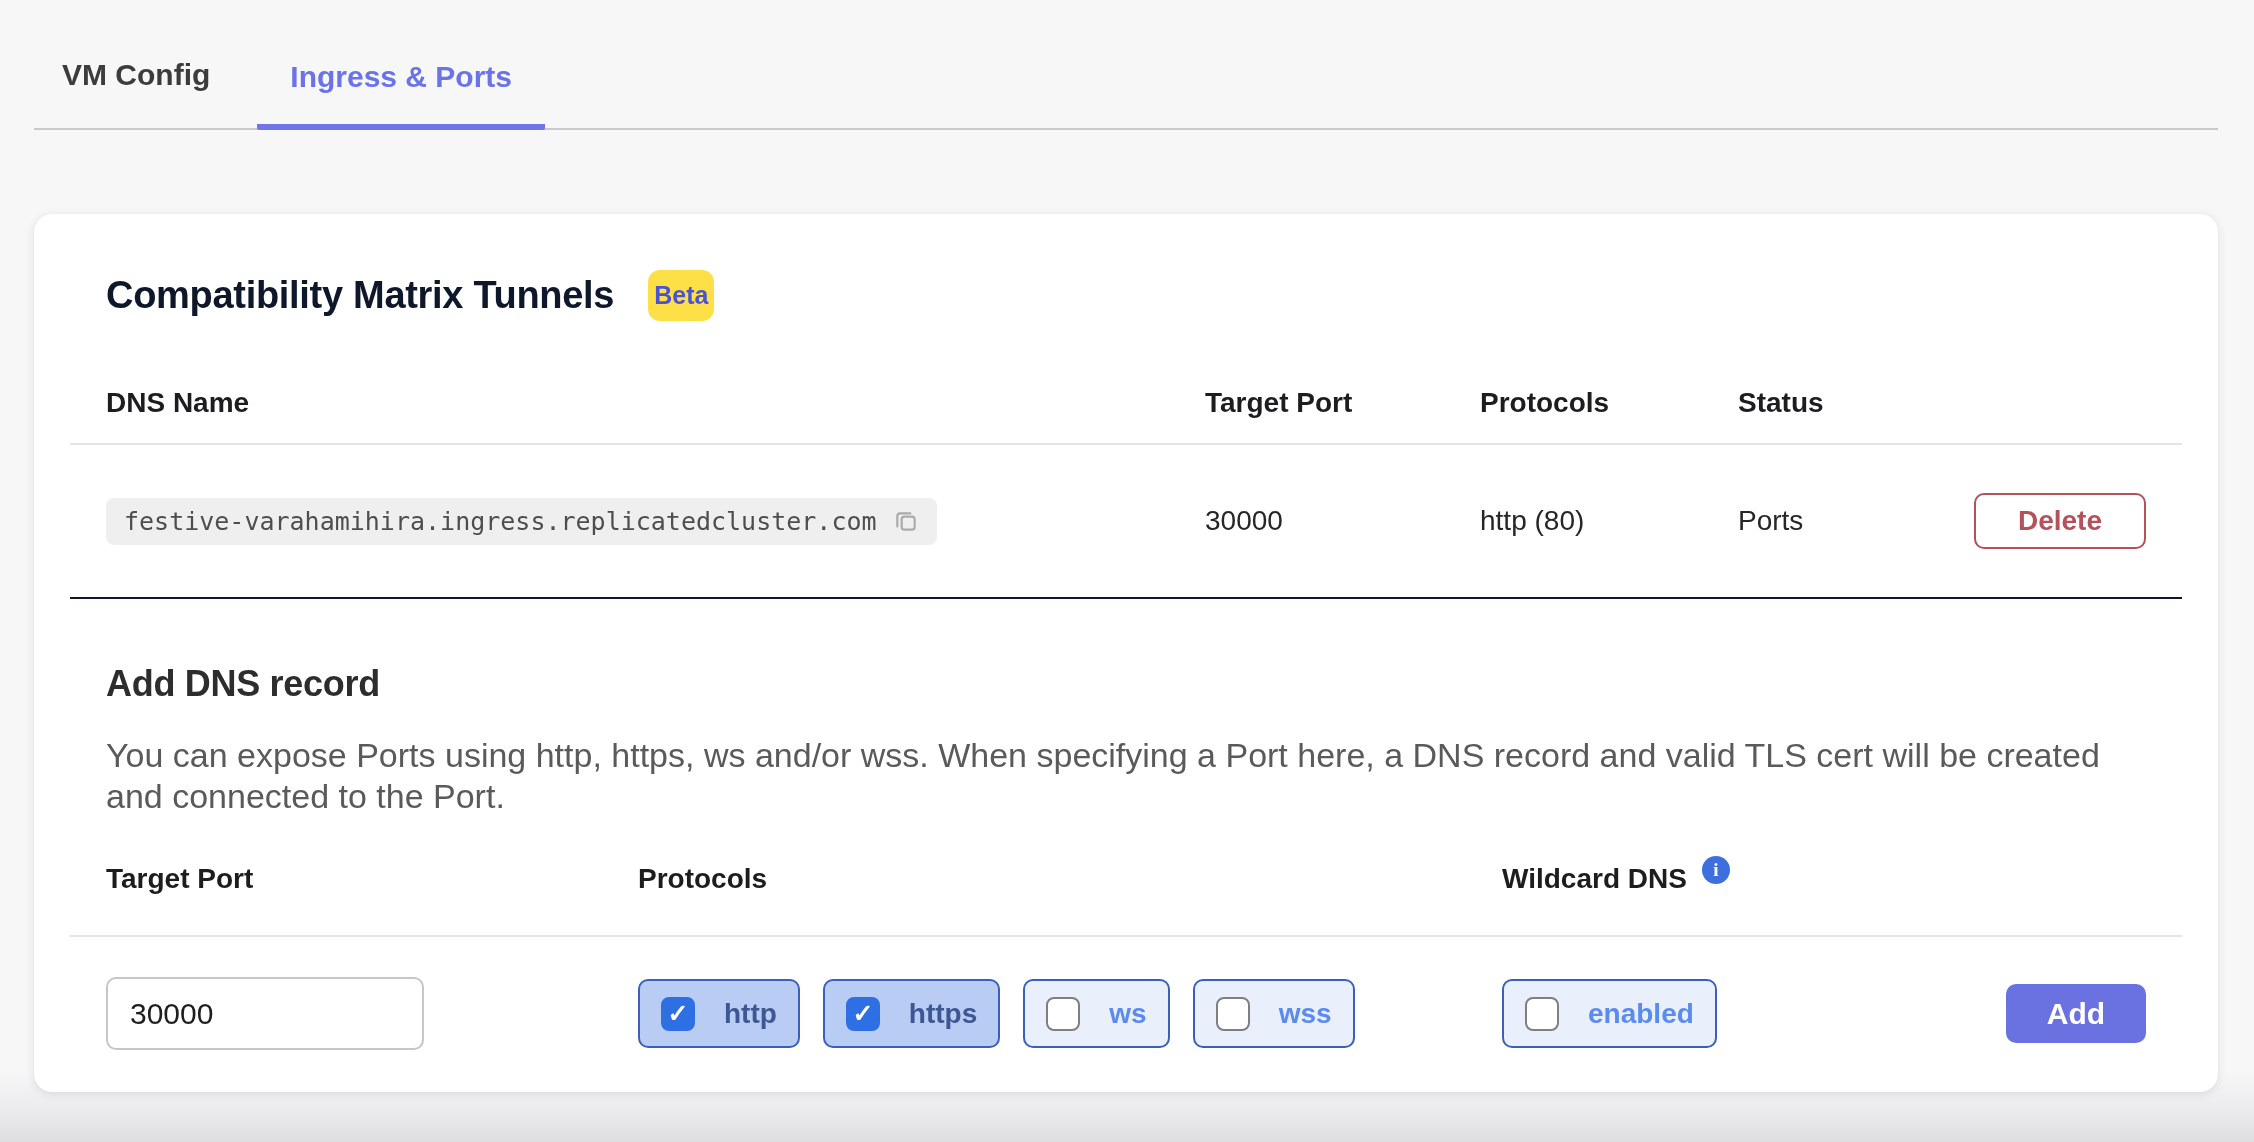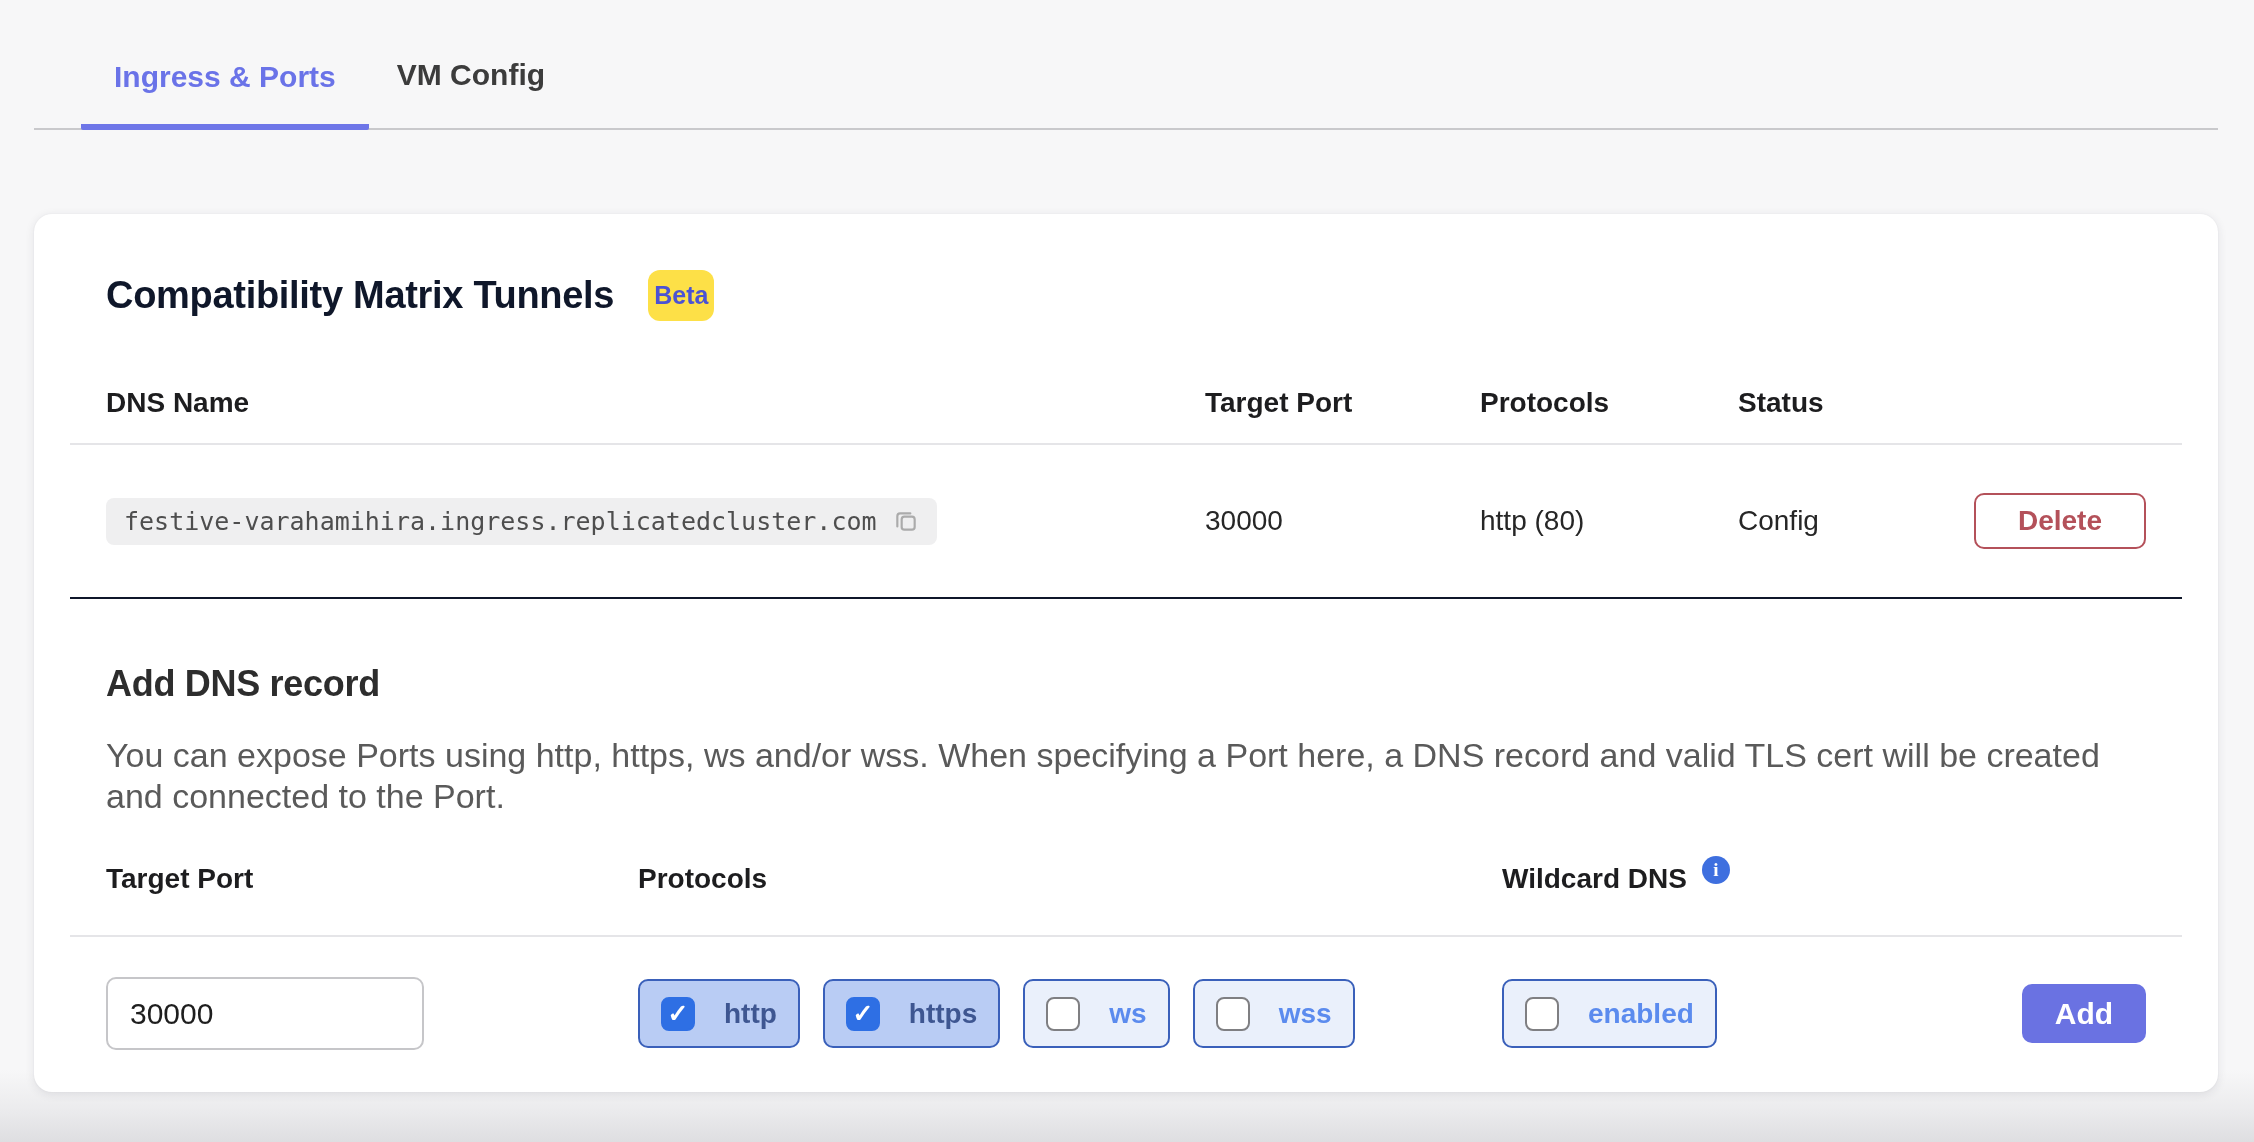--- a/index.html
+++ b/index.html
@@ -204,38 +204,38 @@
   }
   .pill .pill-label { font-size: 28px; font-weight: 700; color: #5b8bee; }
   .pill.checked { background: #b9ccf4; border-color: #3a60ba; }
   .pill.checked .box { background: #2e6fe4; border-color: #2e6fe4; }
   .pill.checked .box::after { content: "✓"; color: #ffffff; font-size: 25px; font-weight: 700; }
   .pill.checked .pill-label { color: #3e5691; }
 
   .add-btn {
     grid-column: 4;
     justify-self: end;
-    width: 124px;
+    width: 140px;
     height: 59px;
     background: #6a72e2;
     border: none;
     border-radius: 10px;
     color: #ffffff;
     font-family: "Liberation Sans", sans-serif;
     font-size: 30px;
     font-weight: 700;
     cursor: pointer;
   }
 </style>
 </head>
 <body>
 
 <div class="tabbar">
+  <div class="tab">VM Config</div>
   <div class="tab active">Ingress &amp; Ports</div>
-  <div class="tab">VM Config</div>
 </div>
 
 <div class="card">
 
   <div class="card-head">
     <div class="card-title">Compatibility Matrix Tunnels</div>
     <div class="beta-badge">Beta</div>
   </div>
 
   <div class="trow thead">
@@ -255,21 +255,21 @@
             <rect x="8" y="8" width="12" height="12" rx="2.5"></rect>
             <path d="M16 5 L6.5 5 C5.1 5 4 6.1 4 7.5 L4 17"></path>
           </svg>
         </span>
       </span>
     </div>
     <div class="td">30000</div>
     <div>
       <div class="proto-line">http (80)</div>
     </div>
-    <div class="td">Config</div>
+    <div class="td">Ports</div>
     <button class="delete-btn">Delete</button>
   </div>
 
   <div class="section-title">Add DNS record</div>
   <p class="section-desc">You can expose Ports using http, https, ws and/or wss. When specifying a Port here, a DNS record and valid TLS cert will be created and connected to the Port.</p>
 
   <div class="form-head">
     <div class="form-label">Target Port</div>
     <div class="form-label">Protocols</div>
     <div class="form-label">

